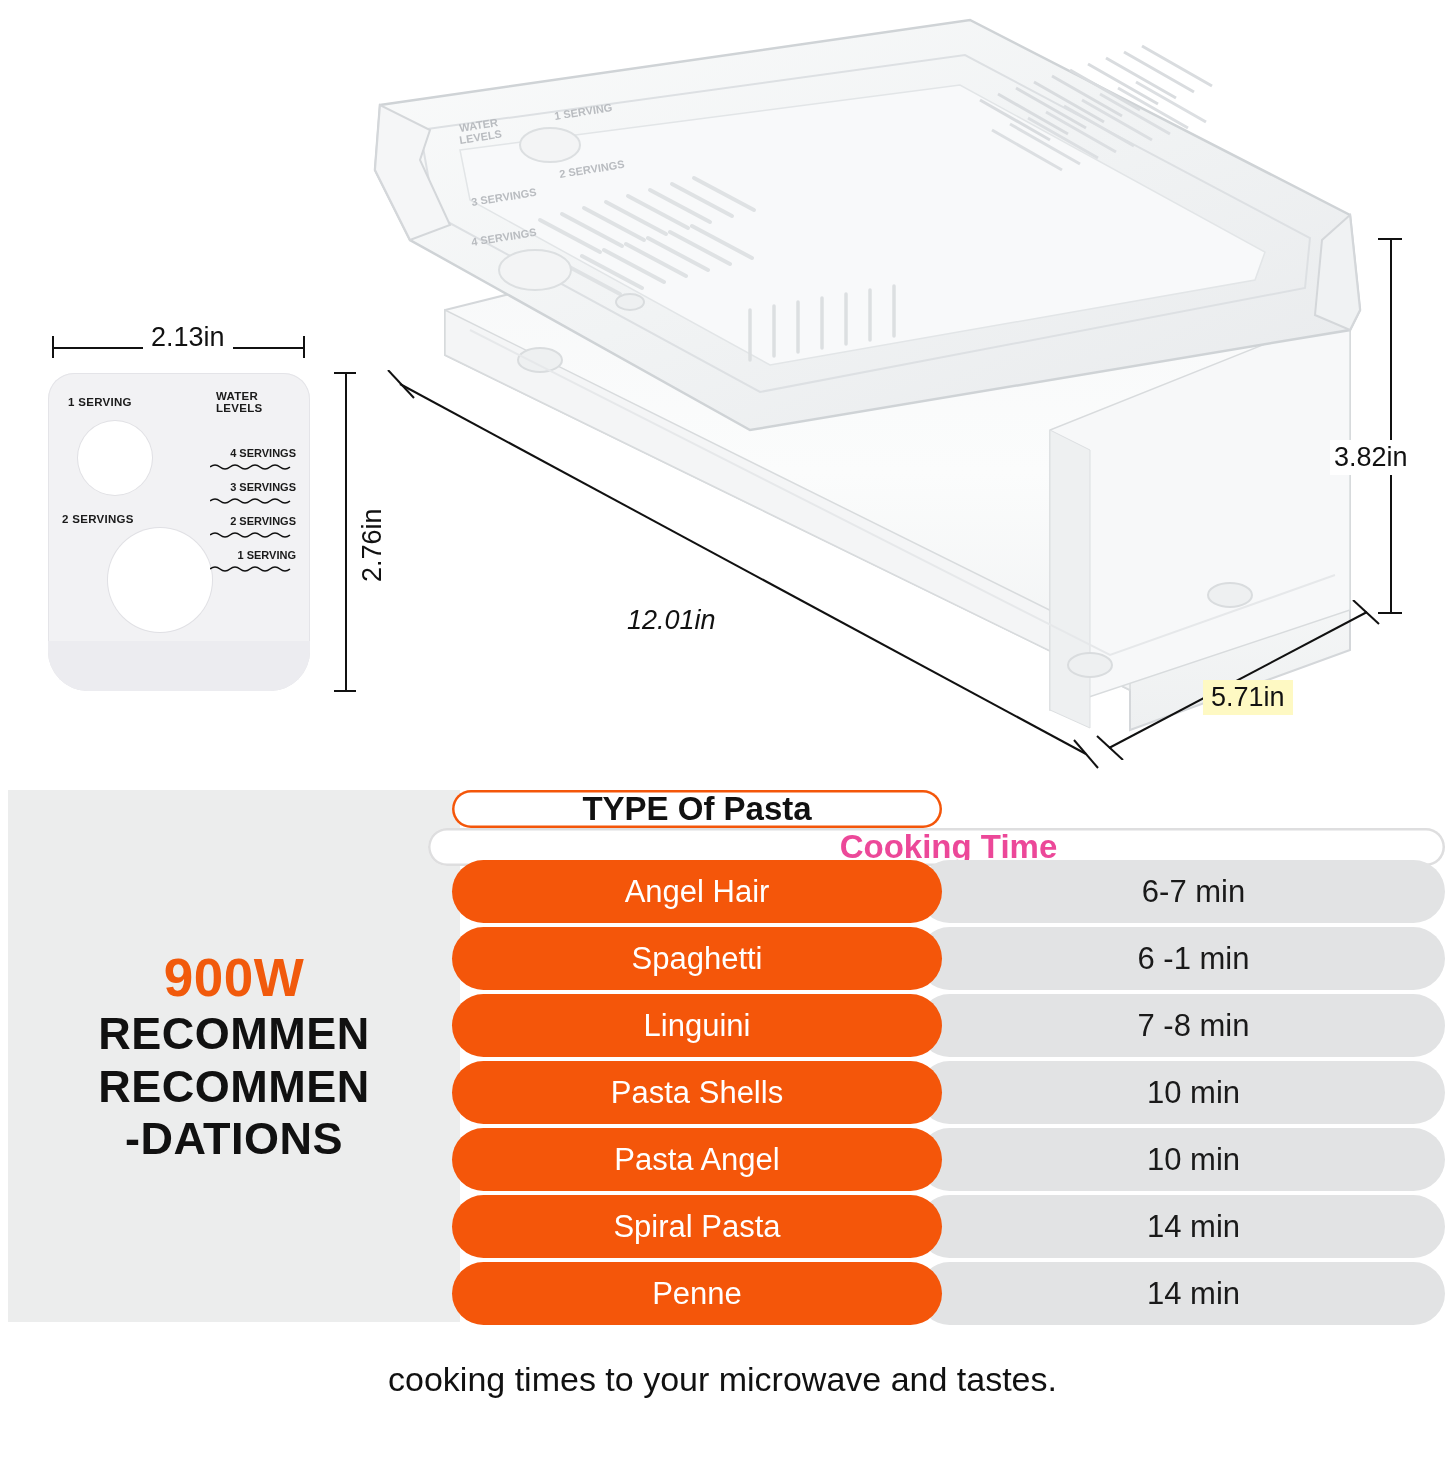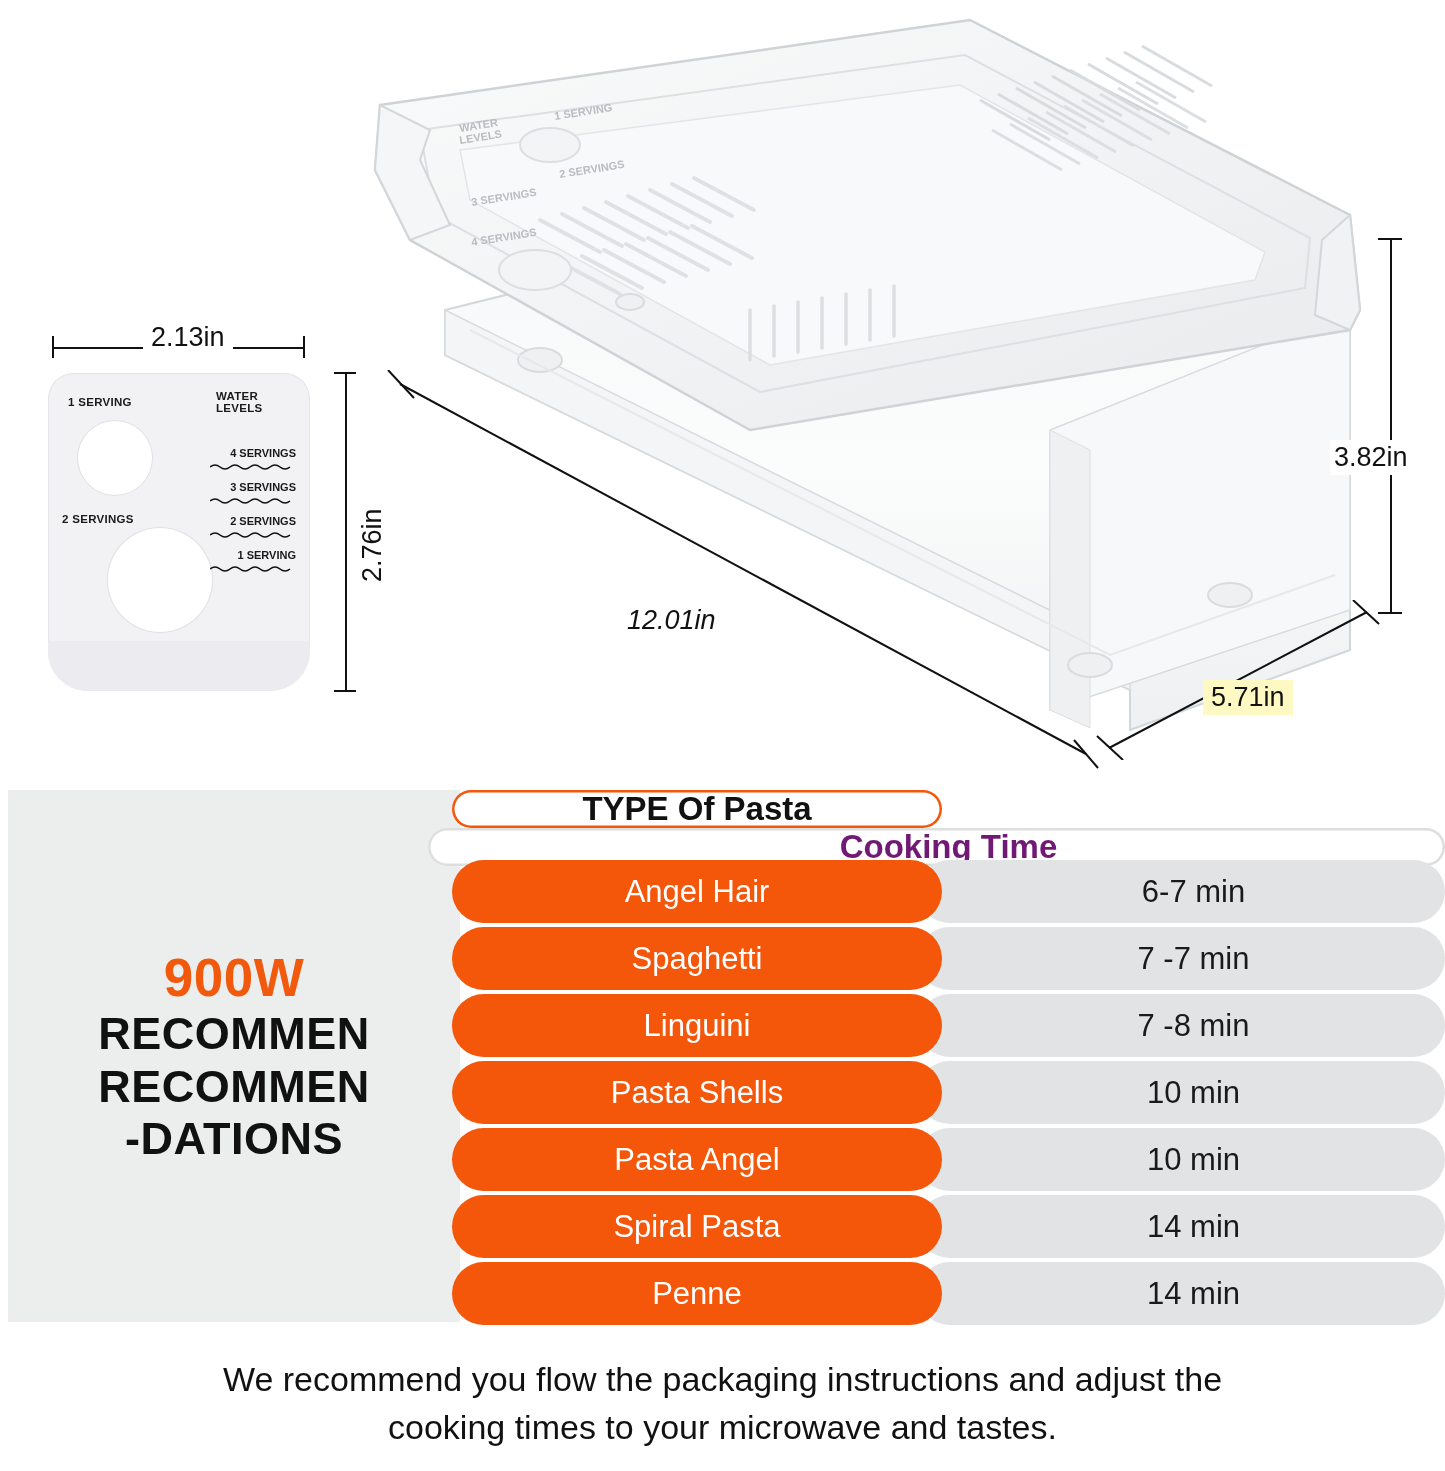--- a/index.html
+++ b/index.html
@@ -172,21 +172,21 @@
   }
   .trow.header .cell-type {
     background: #ffffff;
     color: #111;
     font-weight: bold;
     font-size: 33px;
     box-shadow: inset 0 0 0 2.5px #f4560a;
   }
   .trow.header .cell-time {
     background: #ffffff;
-    color: #701a75;
+    color: #ec4899;
     font-weight: bold;
     font-size: 33px;
     box-shadow: inset 0 0 0 2.5px #dededf;
   }
   .trow.header { height: 66px; flex-direction: column; }
 
   
   .footnote {
     position: absolute;
     left: 0;
@@ -409,21 +409,21 @@
       <div class="cell-type">TYPE Of Pasta</div>
       <div class="cell-time">Cooking Time</div>
     </div>
 
     <div class="trow">
       <div class="cell-type">Angel Hair</div>
       <div class="cell-time">6-7 min</div>
     </div>
     <div class="trow">
       <div class="cell-type">Spaghetti</div>
-      <div class="cell-time">7 -7 min</div>
+      <div class="cell-time">6 -1 min</div>
     </div>
     <div class="trow">
       <div class="cell-type">Linguini</div>
       <div class="cell-time">7 -8 min</div>
     </div>
     <div class="trow">
       <div class="cell-type">Pasta Shells</div>
       <div class="cell-time">10 min</div>
     </div>
     <div class="trow">
@@ -436,15 +436,14 @@
     </div>
     <div class="trow">
       <div class="cell-type">Penne</div>
       <div class="cell-time">14 min</div>
     </div>
 
   </div>
 </div>
 
 <div class="footnote">
-  <div>We recommend you flow the packaging instructions and adjust the</div>
   <div>cooking times to your microwave and tastes.</div>
 </div>
 
 </body></html>

